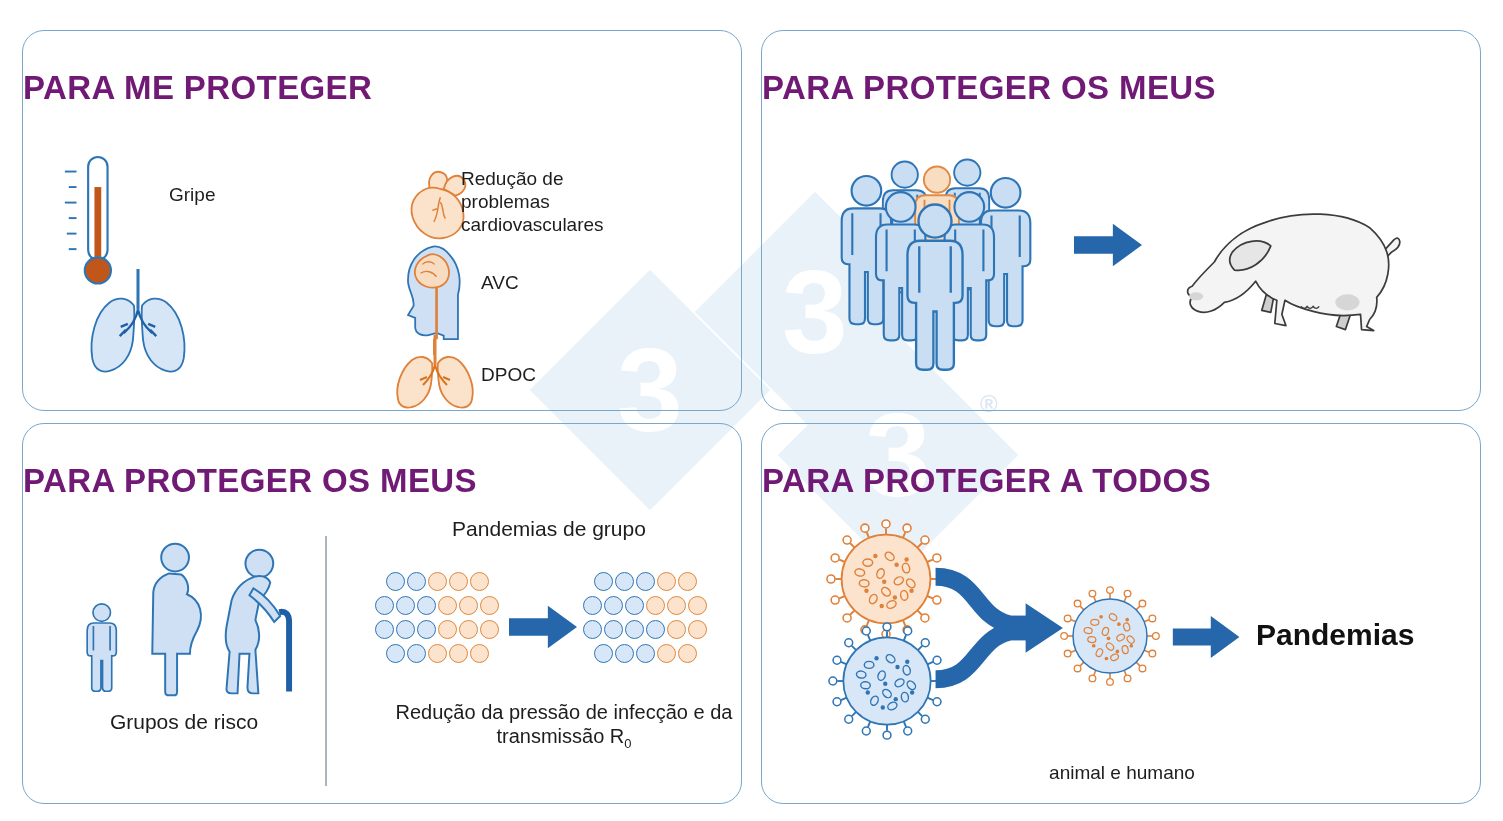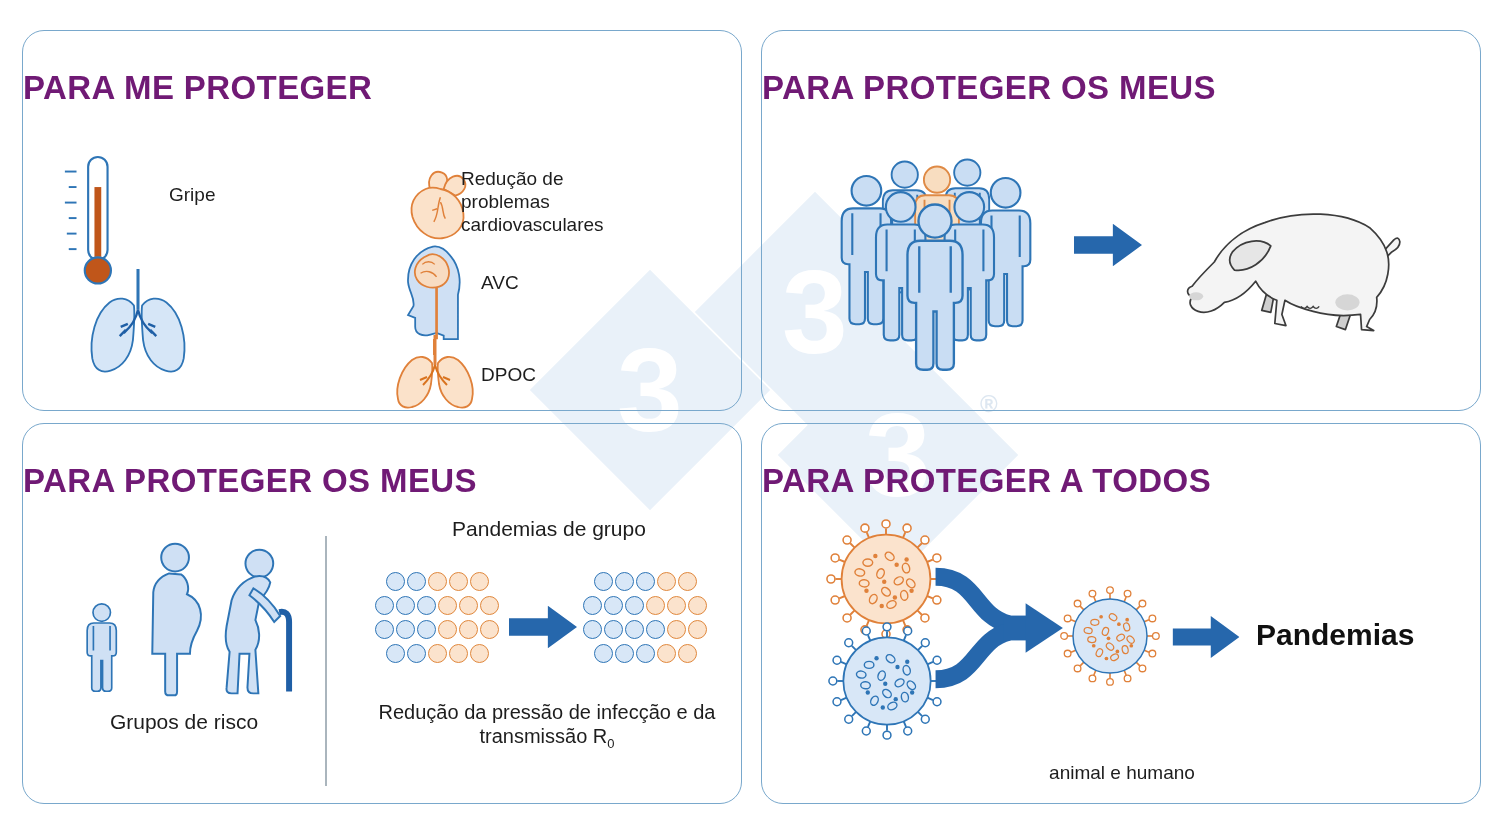--- a/index.html
+++ b/index.html
@@ -264,21 +264,21 @@
         </div>
         <div class="dot-row">
           <span class="dot dot-b"></span>
           <span class="dot dot-b"></span>
           <span class="dot dot-b"></span>
           <span class="dot dot-o"></span>
           <span class="dot dot-o"></span>
         </div>
       </div>
 
-    <div class="lbl center" style="left:320px;top:276px;width:408px;font-size:20px;">
+    <div class="lbl center" style="left:337px;top:276px;width:408px;font-size:20px;">
       <span>Redução da pressão de infecção e da</span><br>
       <span>transmissão R</span><sub style="font-size:13px;">0</sub>
     </div>
   </div>
 
   <div class="panel p4">
     <div class="title">PARA PROTEGER A TODOS</div>
 
     <svg class="abs" style="left:64px;top:95px;" width="120" height="120" viewBox="0 0 200 200">
         <line x1="174" y1="100" x2="184.36" y2="100" stroke="#e0813a" stroke-width="3.2"></line>

